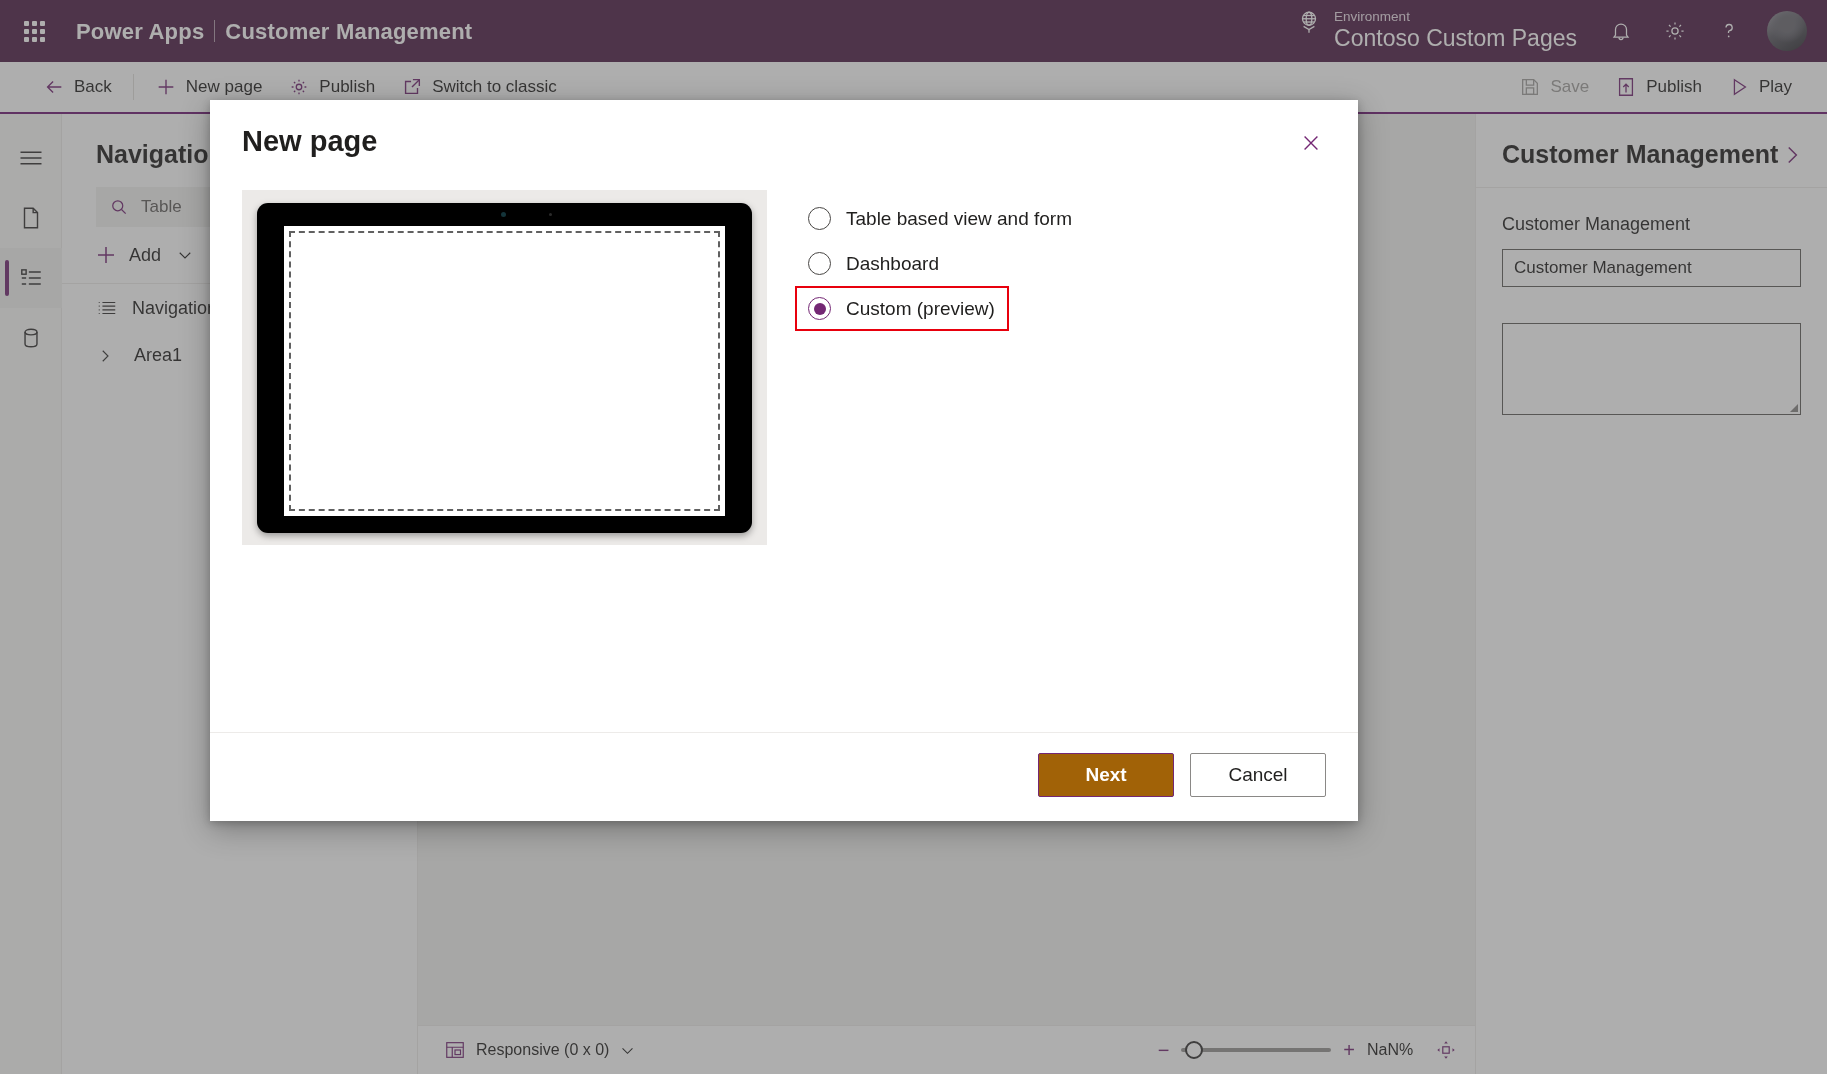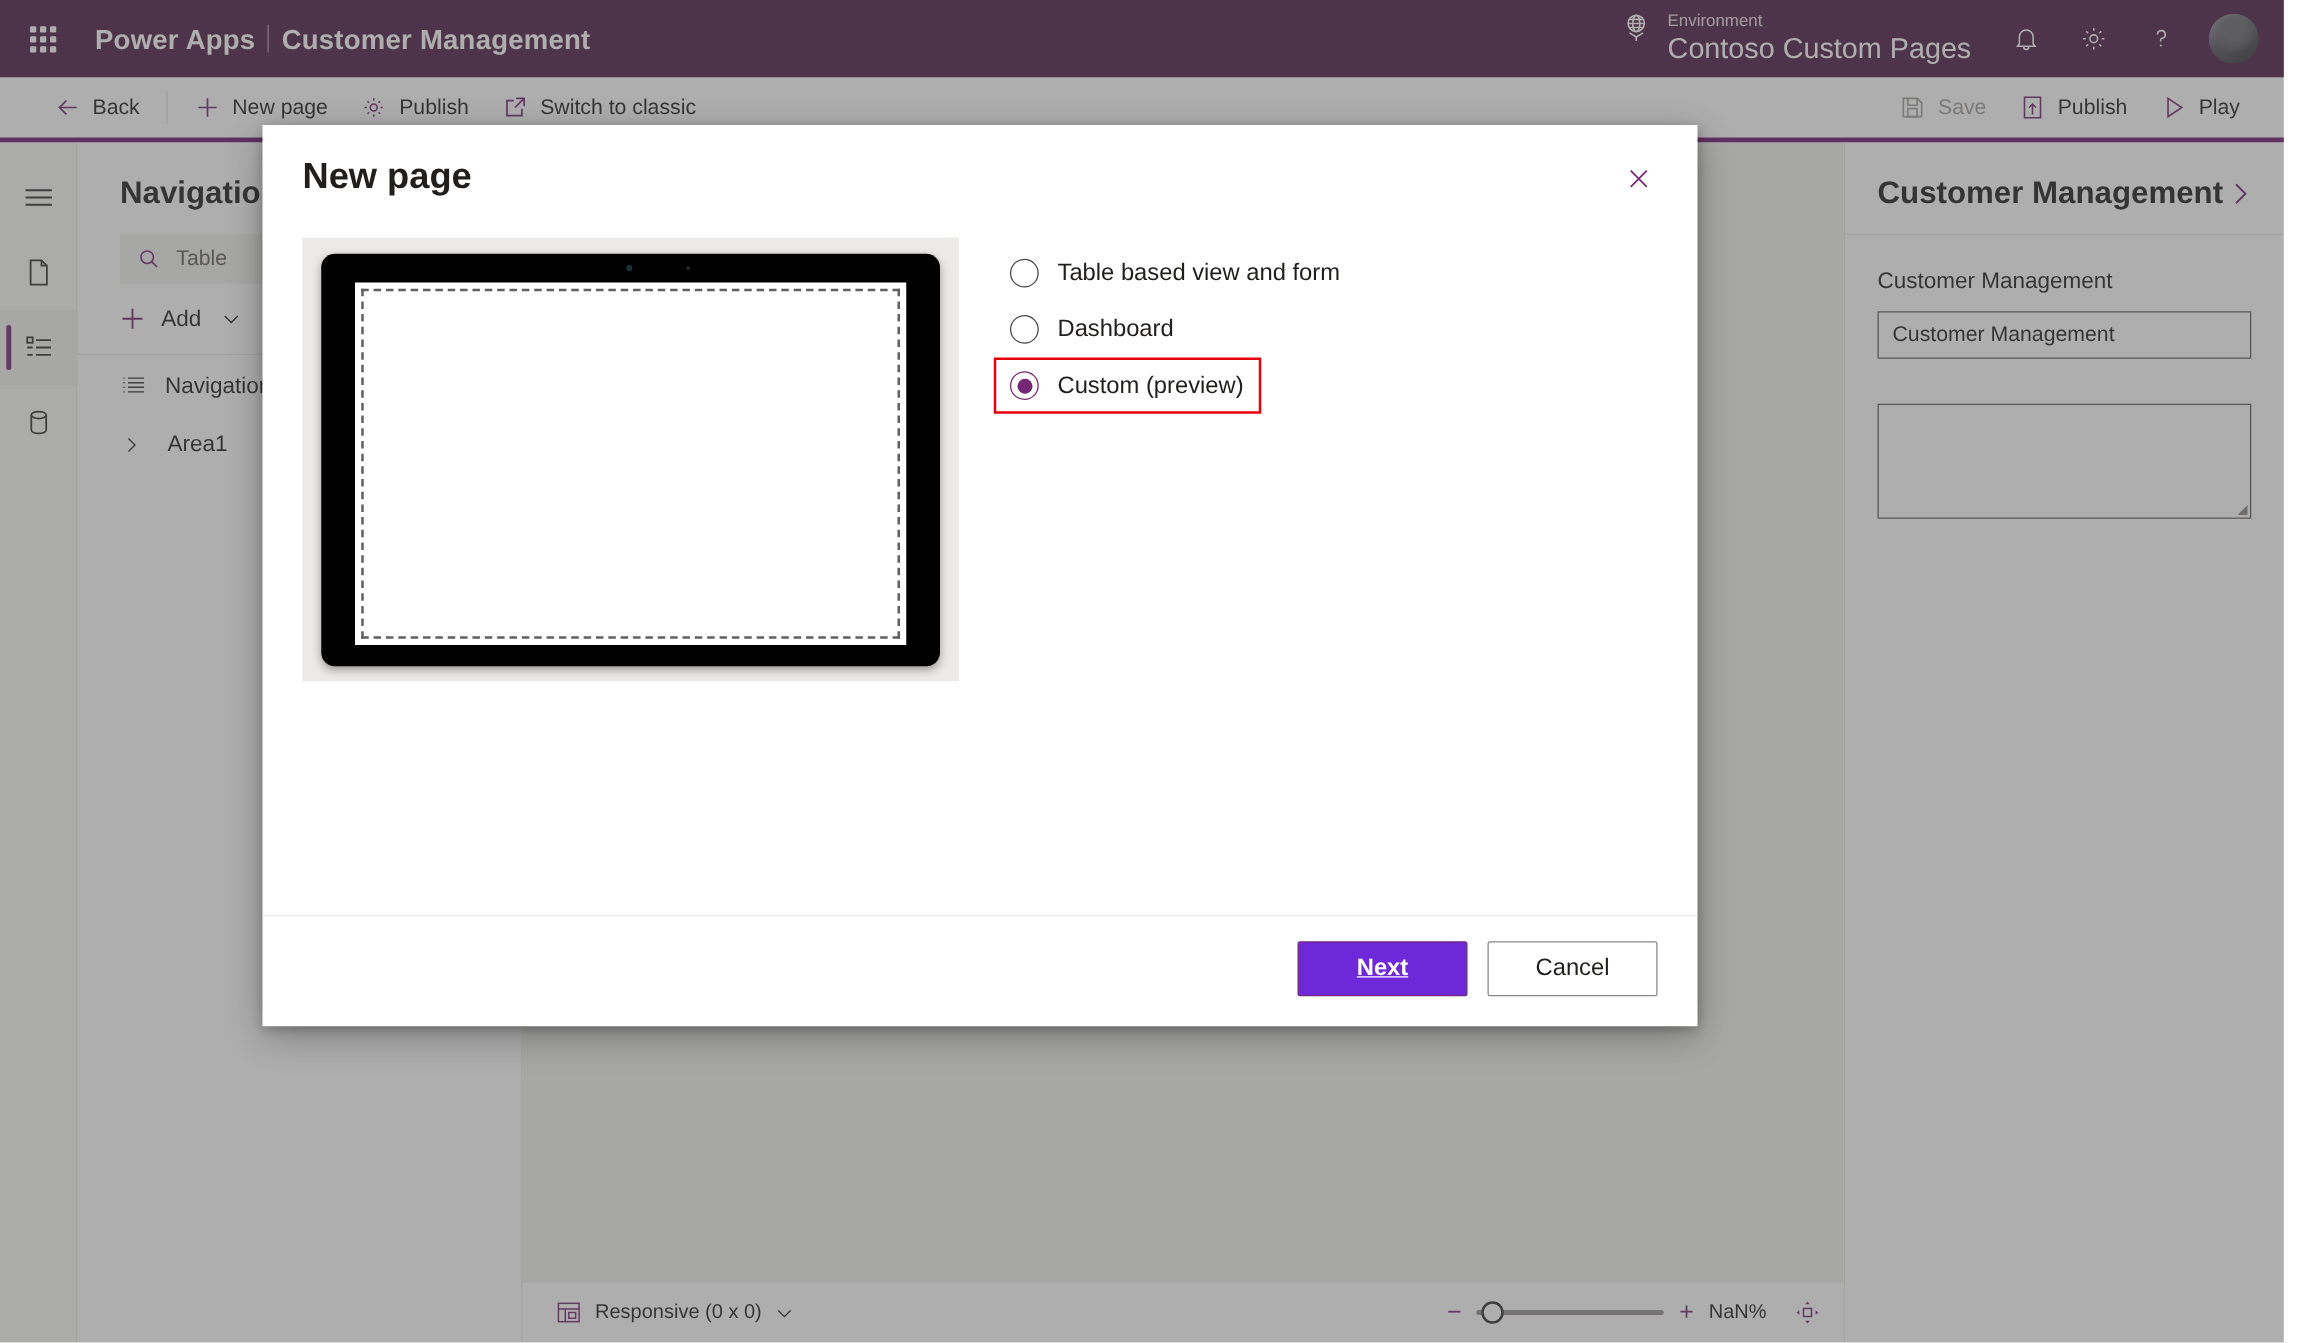--- a/index.html
+++ b/index.html
@@ -80,21 +80,21 @@
     cursor: pointer;
     flex: 0 0 auto;
   }
 
   
   .command-bar {
     height: 52px; flex: 0 0 52px;
     background: #ffffff;
     display: flex; align-items: center;
     padding: 0 22px 0 30px;
-    border-bottom: 4px solid #701a75;
+    border-bottom: 2px solid #701a75;
   }
   .cmd {
     display: flex; align-items: center; gap: 9px;
     height: 40px; padding: 0 13px;
     font-size: 17px; color: #201f1e;
     cursor: pointer; white-space: nowrap;
   }
   .cmd .gl { color: #742774; display: flex; align-items: center; }
   .cmd.disabled { color: #a19f9d; }
   .cmd.disabled .gl { color: #a19f9d; }
@@ -330,21 +330,21 @@
     border-top: 1px solid #edebe9;
     padding: 20px 32px 24px 32px;
     display: flex; justify-content: flex-end; gap: 16px;
   }
   .btn {
     height: 44px; min-width: 136px;
     font-size: 19px; font-family: "Liberation Sans", sans-serif;
     display: flex; align-items: center; justify-content: center;
     cursor: pointer; border-radius: 2px;
   }
-  .btn-primary { background: #6d28d9; color: #ffffff; border: 1px solid #742774; font-weight: 600; text-decoration: underline; }
+  .btn-primary { background: #a16207; color: #ffffff; border: 1px solid #742774; font-weight: 600; }
   .btn-secondary { background: #ffffff; color: #201f1e; border: 1px solid #8a8886; }
 
   svg { display: block; }
 </style>
 </head>
 <body>
 
 <div id="app">
 
   <div id="bg-app">

